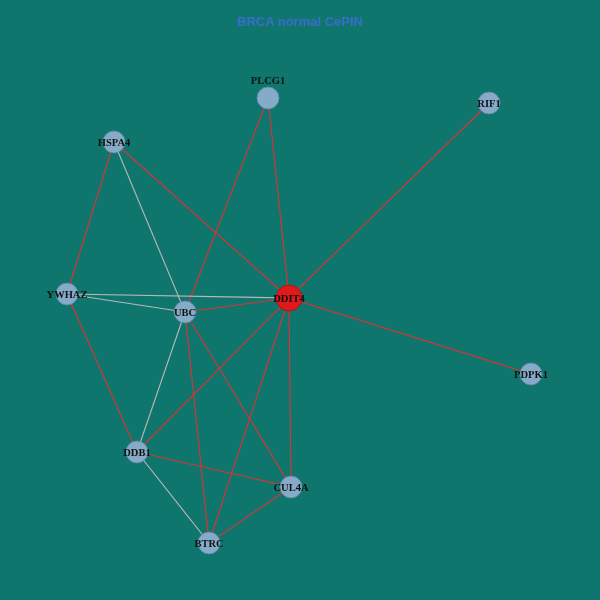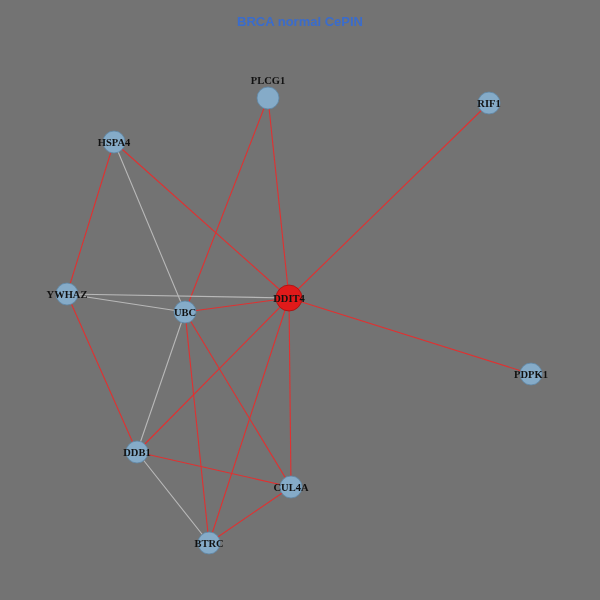--- a/index.html
+++ b/index.html
@@ -5,21 +5,21 @@
   html, body {
     margin: 0;
     padding: 0;
     background: #ffffff;
     font-family: "Liberation Sans", sans-serif;
   }
   .canvas-wrap {
     position: relative;
     width: 600px;
     height: 600px;
-    background: #737373;
+    background: #0f766e;
     overflow: hidden;
   }
   svg { display: block; }
   .plot-title {
     font-family: "Liberation Sans", sans-serif;
     font-size: 13px;
     font-weight: bold;
   }
   .node-label {
     font-family: "Liberation Serif", serif;

